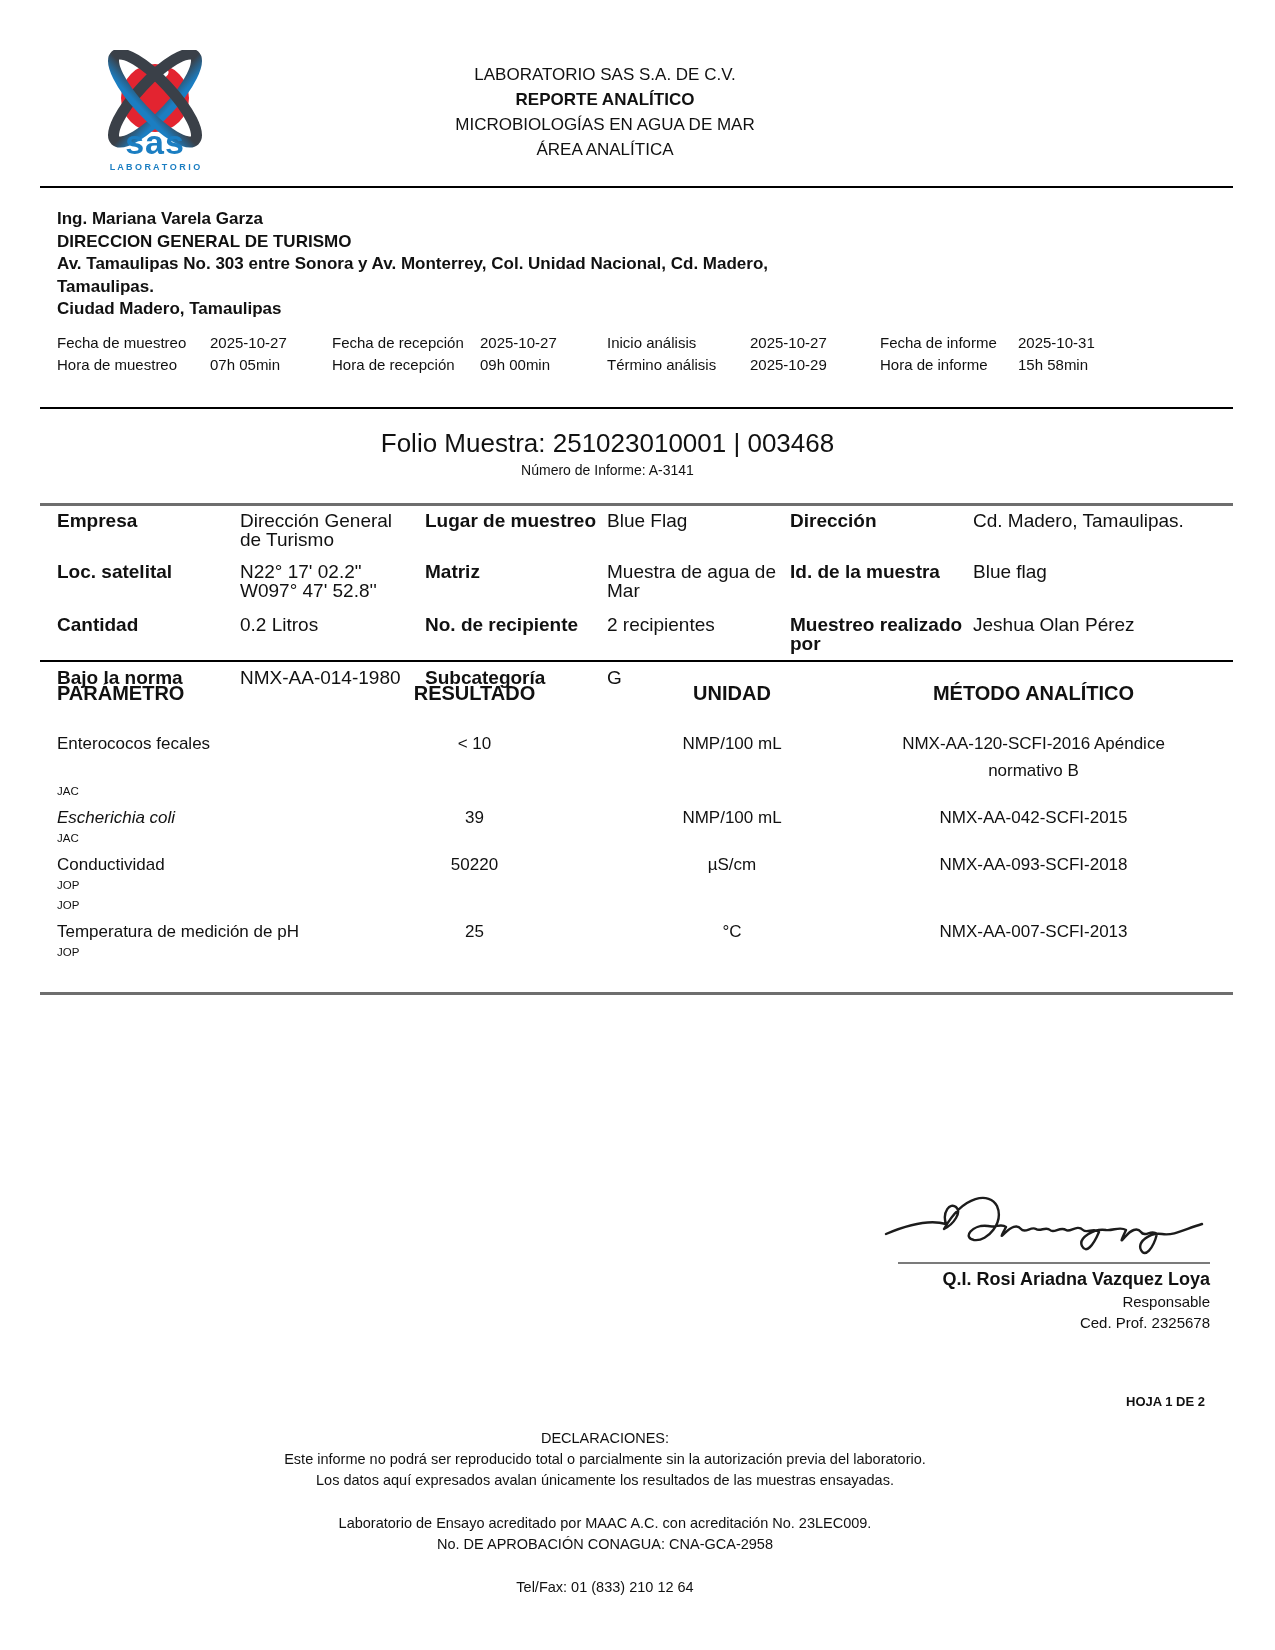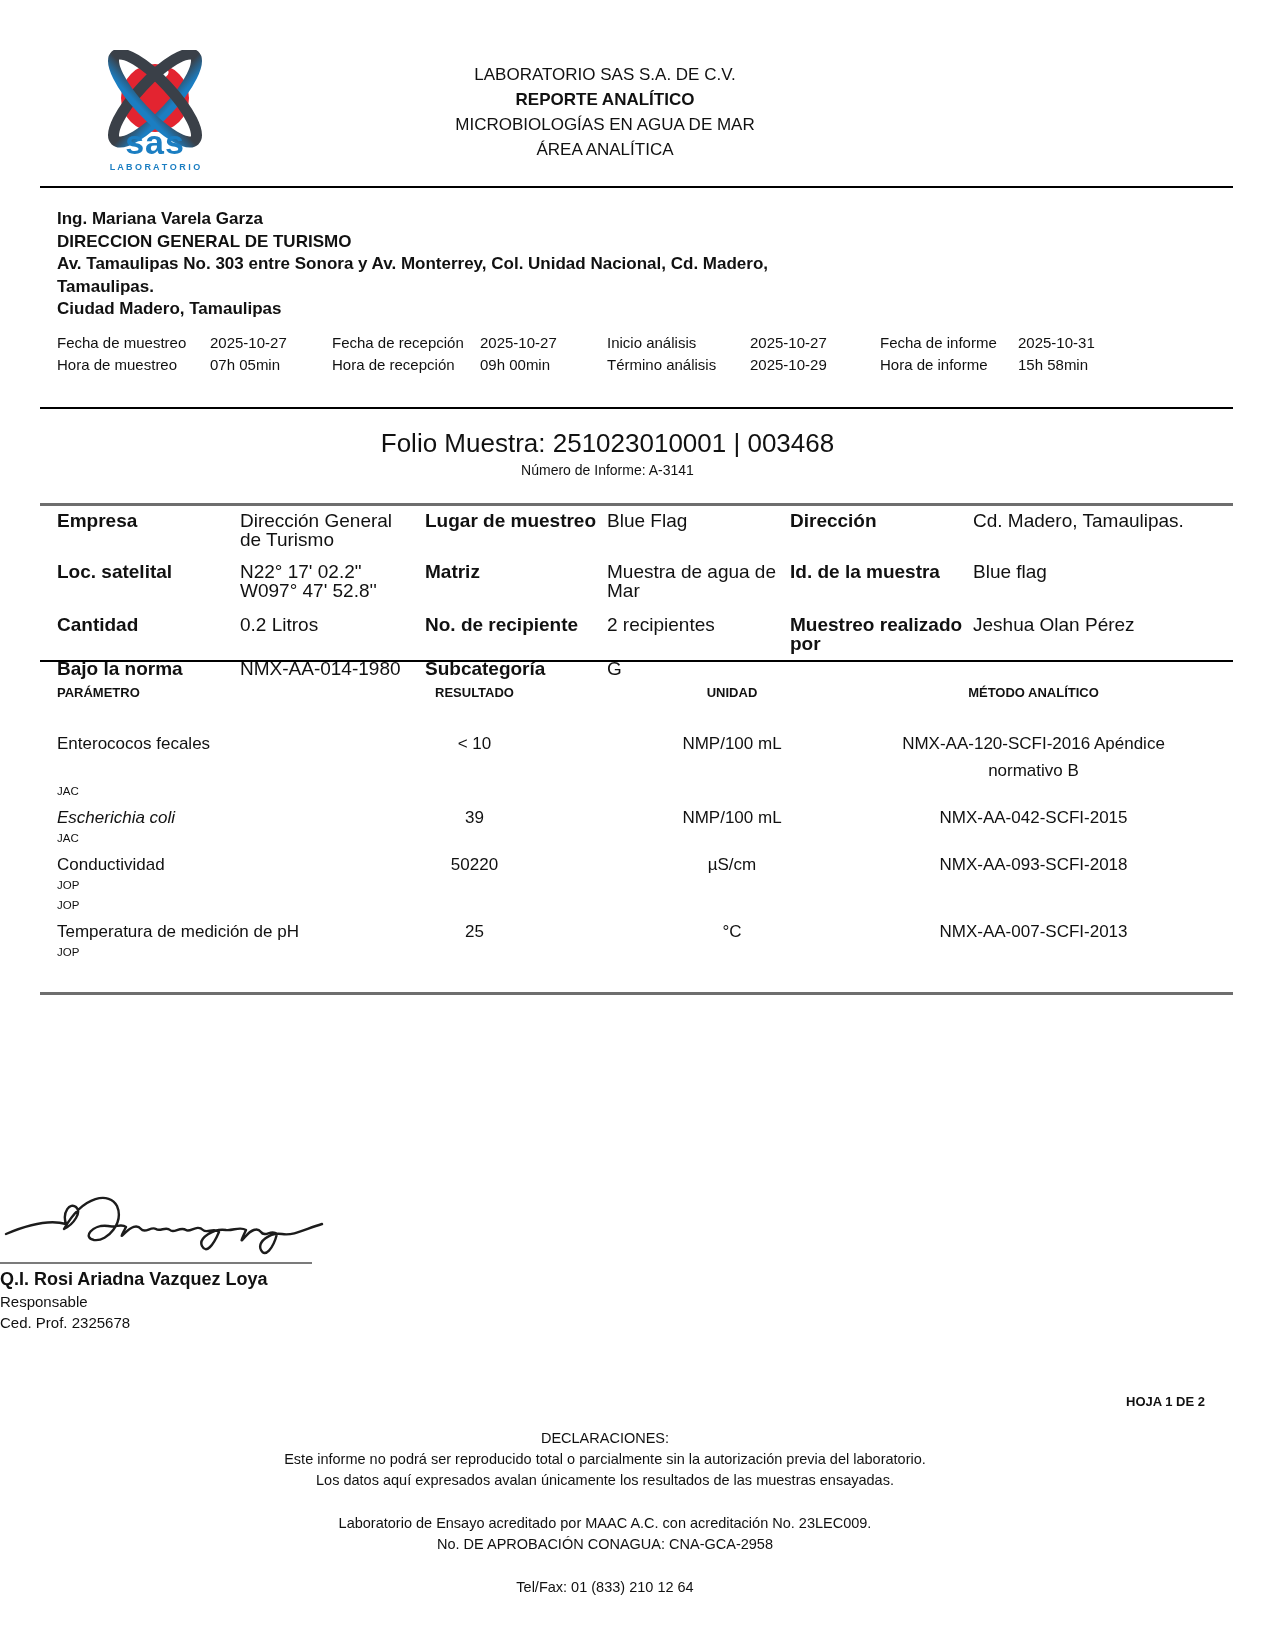--- a/index.html
+++ b/index.html
@@ -50,40 +50,40 @@
   .folio-sub{font-size:14px;line-height:20px;}
   
   .sample{position:absolute;top:512px;left:57px;width:1175px;font-size:19px;line-height:18.5px;}
   .sample-row{
     display:grid;
     grid-template-columns:183px 185px 182px 183px 183px auto;
     align-items:start;
   }
   .sample-row.g1{margin-bottom:14px;}
   .sample-row.g2{margin-bottom:16px;}
-  .sample-row.g3{margin-bottom:7px;}
+  .sample-row.g3{margin-bottom:16px;}
   .sample .lbl{font-weight:bold;padding-right:8px;}
   .sample .val{padding-right:14px;}
   
   .results{position:absolute;top:680px;left:57px;width:1128px;font-size:17px;}
   .res-grid{
     display:grid;
     grid-template-columns:310px 215px 300px auto;
     line-height:27px;
   }
-  .res-header{font-weight:bold;font-size:13px;line-height:26px;margin-bottom:24px;}
+  .res-header{font-weight:bold;font-size:20px;line-height:26px;margin-bottom:24px;}
   .res-grid .c-param{text-align:left;}
   .res-grid .c-result,.res-grid .c-unit,.res-grid .c-method{text-align:center;}
   .analyst{font-size:11.5px;line-height:14px;}
   .res-row{margin-bottom:6px;}
   .italic{font-style:italic;}
   
   .signature-block{
     position:absolute;top:1182px;left:0;width:1210px;
-    display:flex;flex-direction:column;align-items:flex-start;
+    display:flex;flex-direction:column;align-items:flex-end;
   }
   .sig-svg{display:block;}
   .sig-line{width:312px;height:2px;background:#7b7b7b;margin-top:2px;}
   .sig-name{font-weight:bold;font-size:18px;line-height:24px;margin-top:3px;}
   .sig-role{font-size:15px;line-height:21px;}
   .sig-ced{font-size:15px;line-height:21px;}
   
   .page-number{
     position:absolute;top:1394px;left:0;width:1205px;
     text-align:right;font-weight:bold;font-size:13px;

